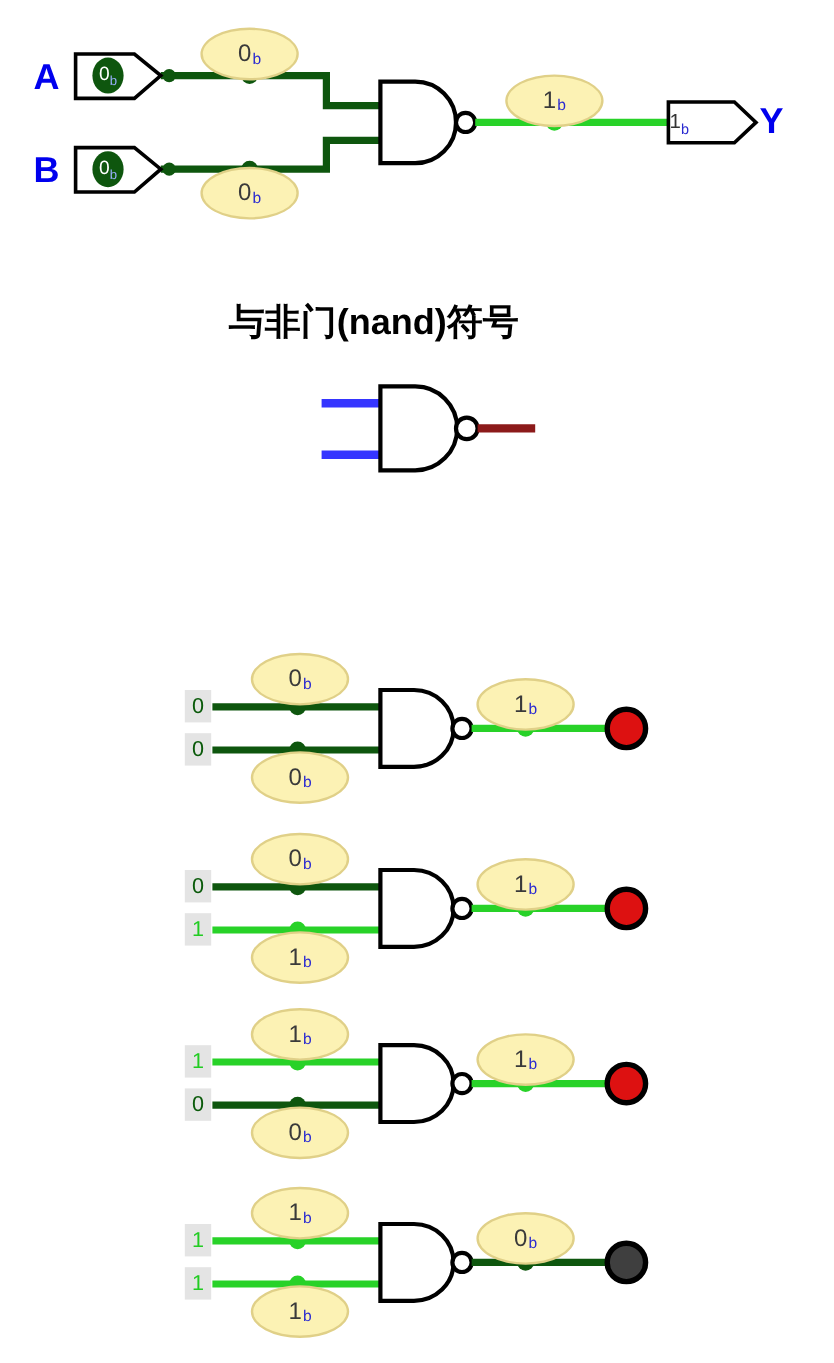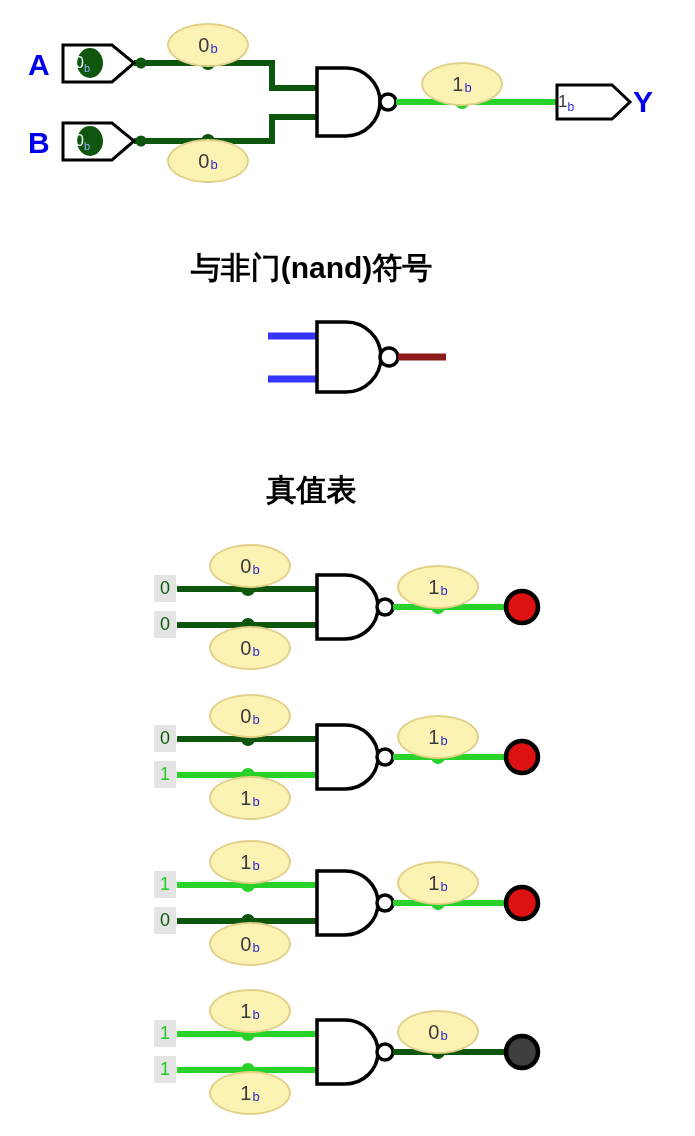--- a/index.html
+++ b/index.html
@@ -22,21 +22,21 @@
   .led-off{fill:#3f3f3f;}
   
   .label-blue{position:absolute;color:#0000ee;font-weight:bold;font-size:30px;line-height:1.1;}
   .heading{position:absolute;left:0;width:623px;text-align:center;font-weight:bold;
            font-size:30px;color:#000;}
   .tip{position:absolute;width:82px;height:44px;border-radius:50%;
        background:#fcf2b4;border:2px solid #e0d088;box-sizing:border-box;
        display:flex;align-items:center;justify-content:center;}
   .tip .v{font-size:20px;color:#3a3a3a;}
   .tip sub{font-size:13px;color:#2a2ad0;margin-left:1px;transform:translateY(3px);}
-  .pinval{position:absolute;width:30px;font-size:16px;line-height:20px;}
+  .pinval{position:absolute;width:30px;text-align:center;font-size:16px;line-height:20px;}
   .pinval .v{color:#fff;}
   .pinval sub{color:#9ab0ff;font-size:11px;}
   .outval{position:absolute;width:48px;text-align:left;font-size:17px;line-height:22px;}
   .outval .v{color:#333;}
   .outval sub{color:#2a2ad0;font-size:12px;}
   .insq{position:absolute;width:22px;height:27px;background:#e4e4e4;text-align:center;
         line-height:27px;font-size:18px;}
   .insq.low{color:#0a5a0a;}
   .insq.high{color:#22cc22;}
 </style>
@@ -134,21 +134,20 @@
     <span class="v">1</span>
       <sub>b</sub>
   </div>
 
   <div class="outval" style="left:558px;top:91px">
     <span class="v">1</span><sub>b</sub>
   </div>
   <div class="label-blue" style="left:633px;top:85px">Y</div>
 
   <div class="heading" style="top:248px">与非门(nand)符号</div>
-  <div class="heading" style="top:470px">真值表</div>
 
   <div class="insq low" style="left:154px;top:575px">0</div>
   <div class="insq low" style="left:154px;top:611px">0</div>
   <div class="tip" style="left:209px;top:544px">
     <span class="v">0</span>
       <sub>b</sub>
   </div>
   <div class="tip" style="left:209px;top:626px">
     <span class="v">0</span>
       <sub>b</sub>

